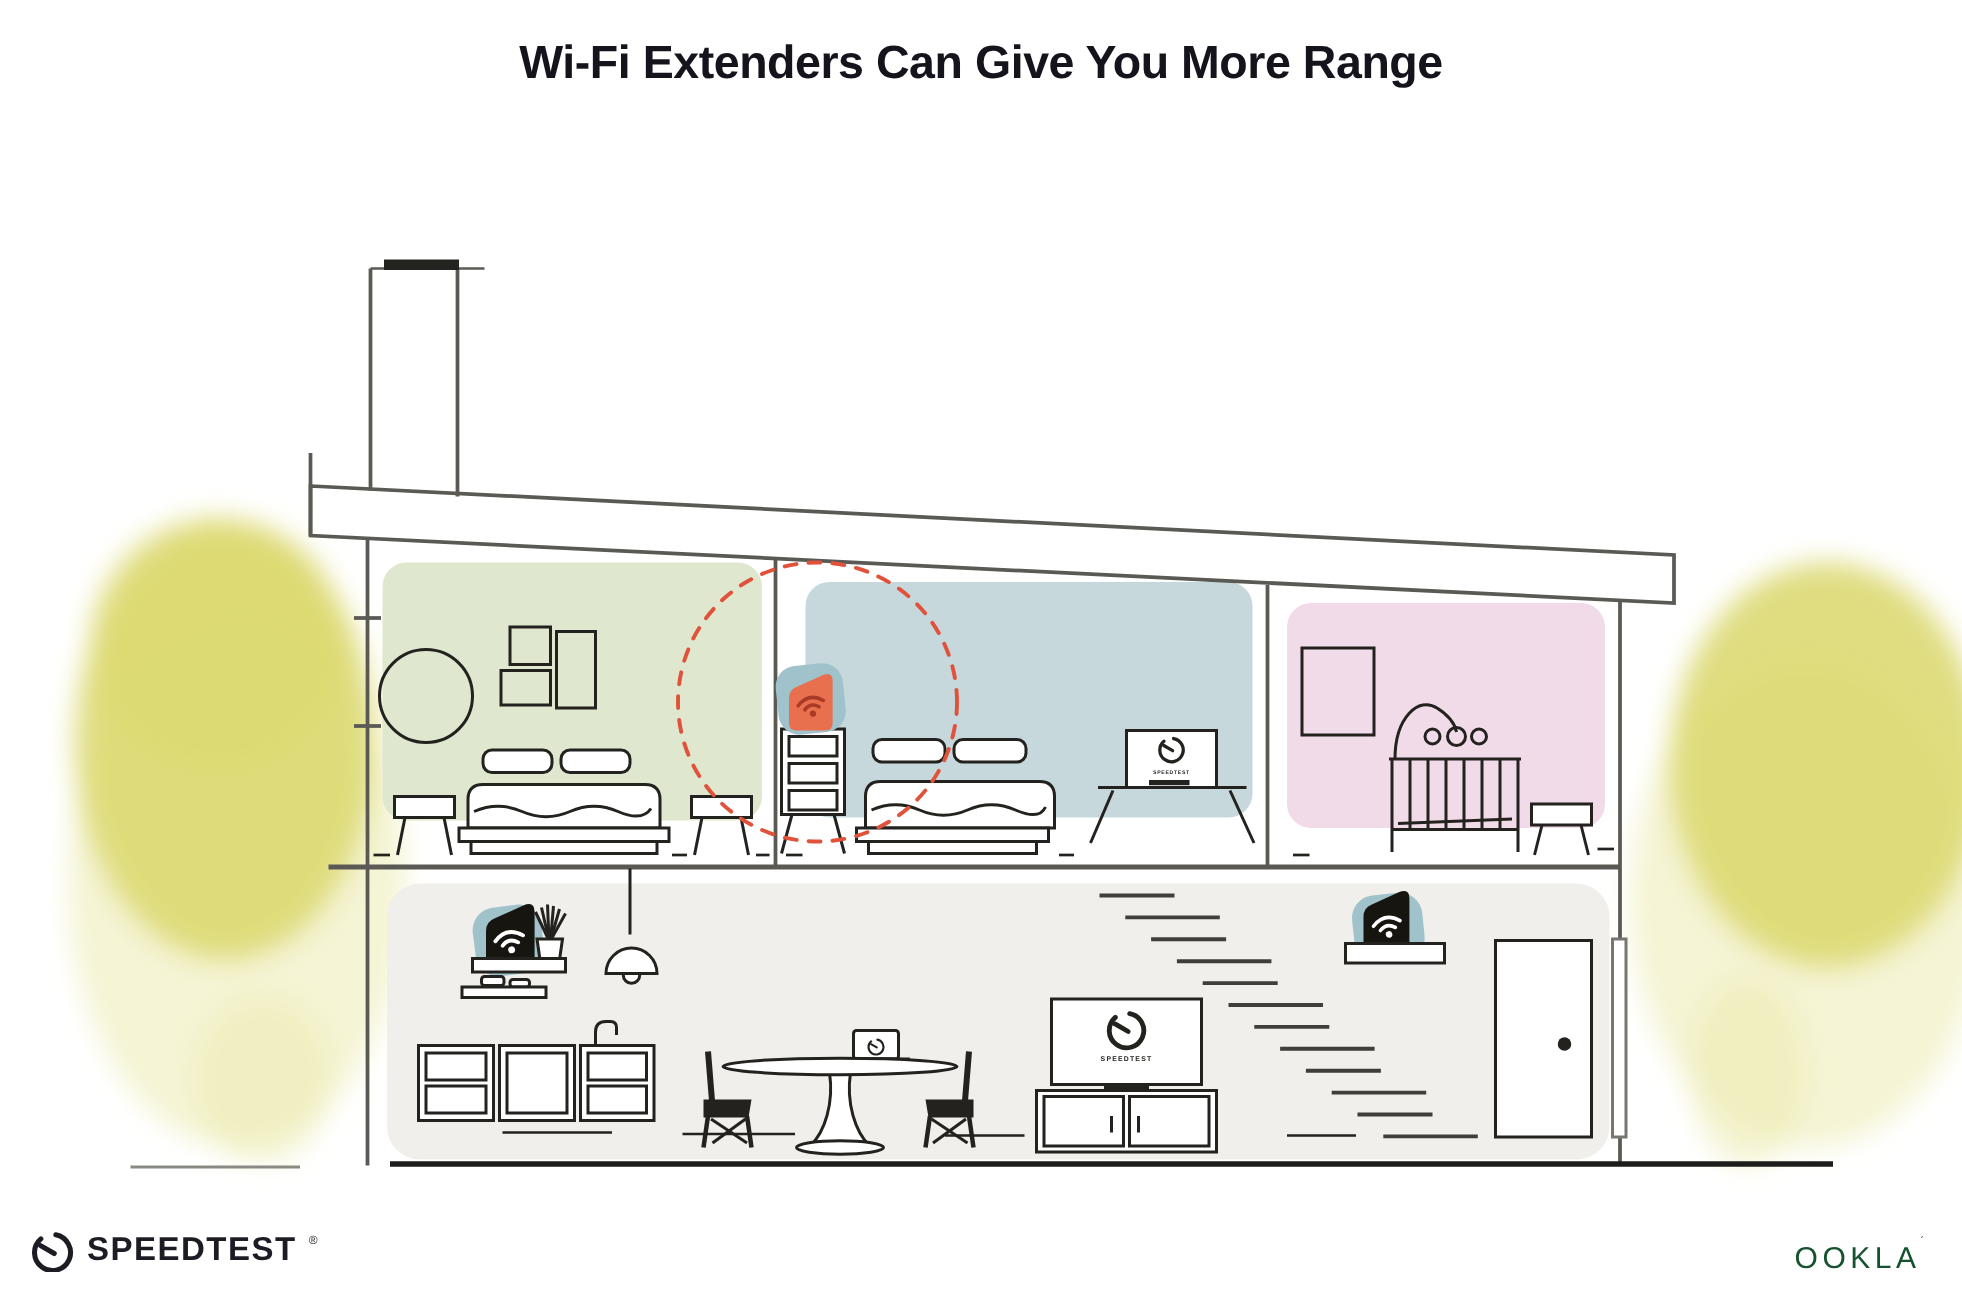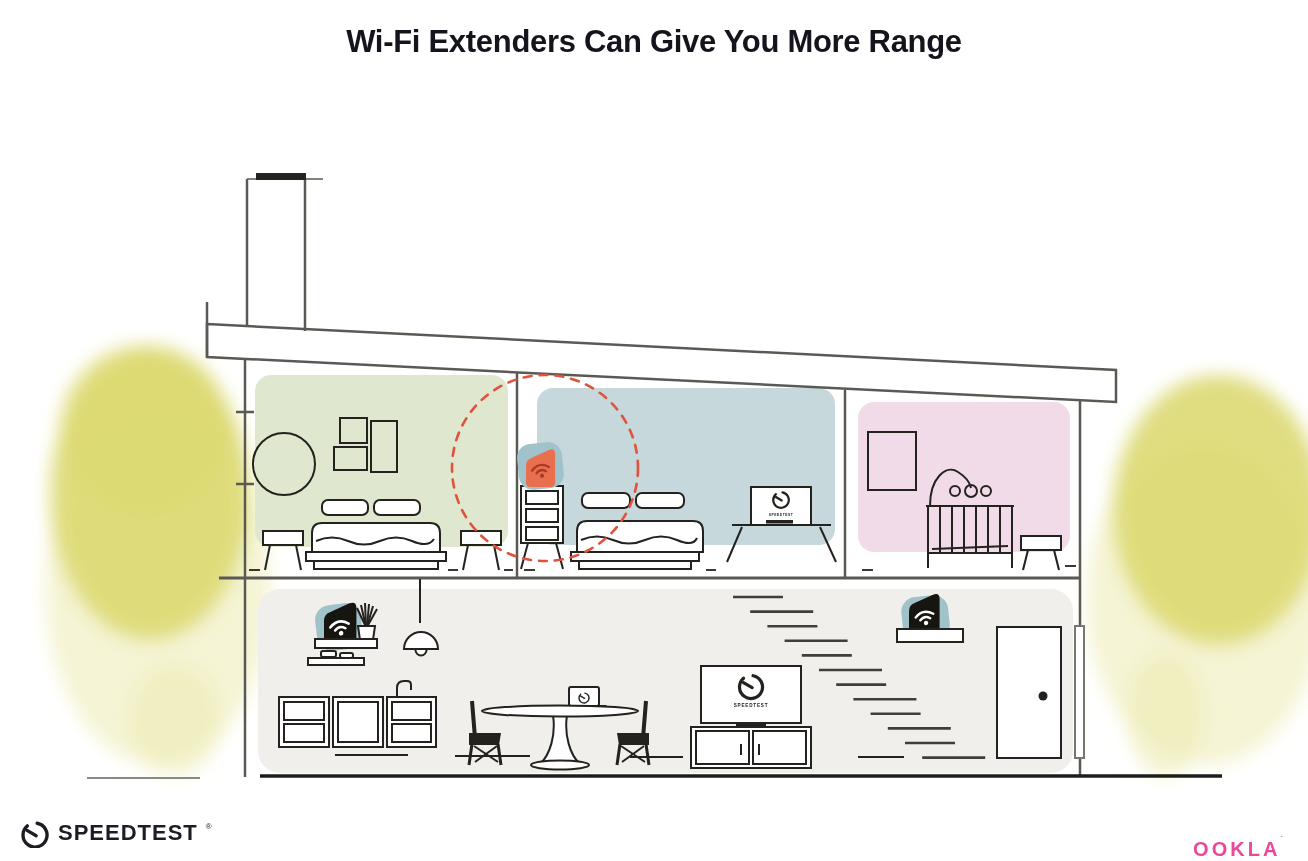--- a/index.html
+++ b/index.html
@@ -24,21 +24,21 @@
   .blk{fill:var(--furniture);stroke:none}
   .dash{stroke:var(--furniture);stroke-width:1.8;fill:none}
   .stairs line{stroke:#3f3e39;stroke-width:2.6}
   text.screen{font-family:"Liberation Sans",sans-serif;font-weight:bold;
     fill:var(--furniture);text-anchor:middle}
   .ug{color:var(--furniture)}
   .footer{position:absolute;left:0;top:814px;width:100%;height:47px;z-index:3}
   .st-logo{position:absolute;left:20px;top:4px;display:flex;align-items:center;gap:8px;color:#1d1c24}
   .st-word{font-size:22px;font-weight:700;letter-spacing:1px}
   .tm{font-size:8px;vertical-align:super;position:relative;top:-7px}
-  .ookla{position:absolute;right:22px;top:24px;color:#ec4899;font-size:20px;font-weight:700;letter-spacing:3px}
+  .ookla{position:absolute;right:22px;top:14px;color:#14532d;font-size:20px;font-weight:400;letter-spacing:3px}
 </style>
 </head>
 <body>
 
 <div class="page">
 
   <div class="header">
     <div class="title">Wi-Fi Extenders Can Give You More Range</div>
   </div>
 

